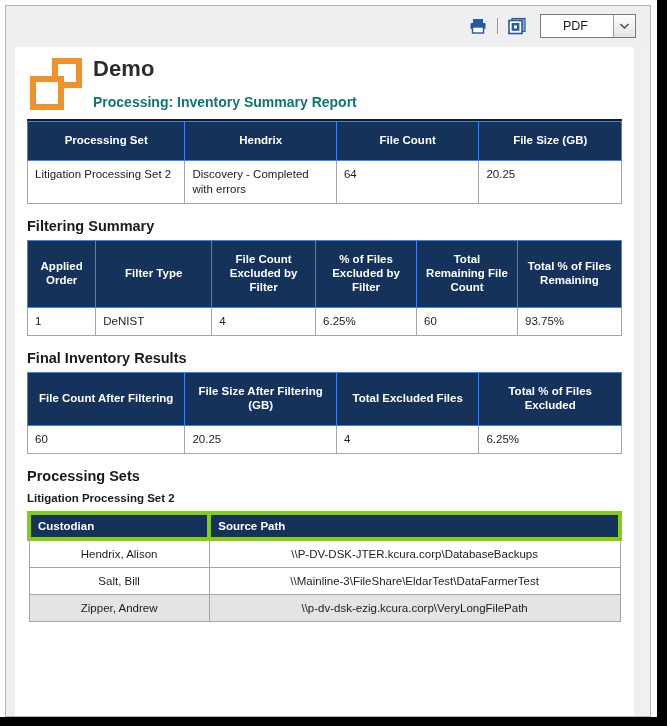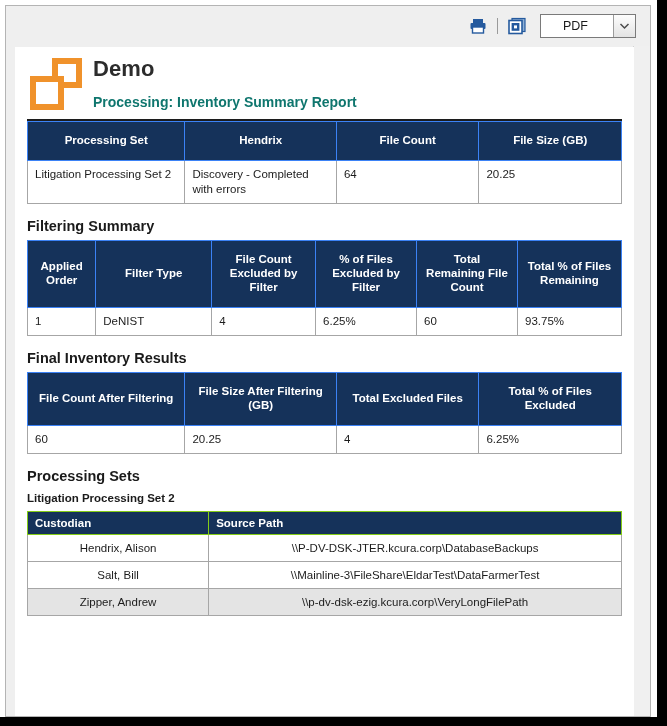--- a/index.html
+++ b/index.html
@@ -207,21 +207,21 @@
   table.rpt td.num { text-align: left; }
 
   
   table.cust { border-collapse: collapse; width: 100%; table-layout: fixed; font-size: 11.5px; }
   table.cust th {
     background: #15325a;
     color: #ffffff;
     font-weight: bold;
     text-align: left;
     padding: 5px 7px;
-    border: 1px solid #84cc16;
+    border: 4px solid #84cc16;
   }
   table.cust td {
     color: #1c1c1c;
     border: 1px solid #a6a6a6;
     padding: 7px 7px;
     text-align: center;
   }
   table.cust tr.even td { background: #ffffff; }
   table.cust tr.odd  td { background: #e4e4e4; }
 </style>

